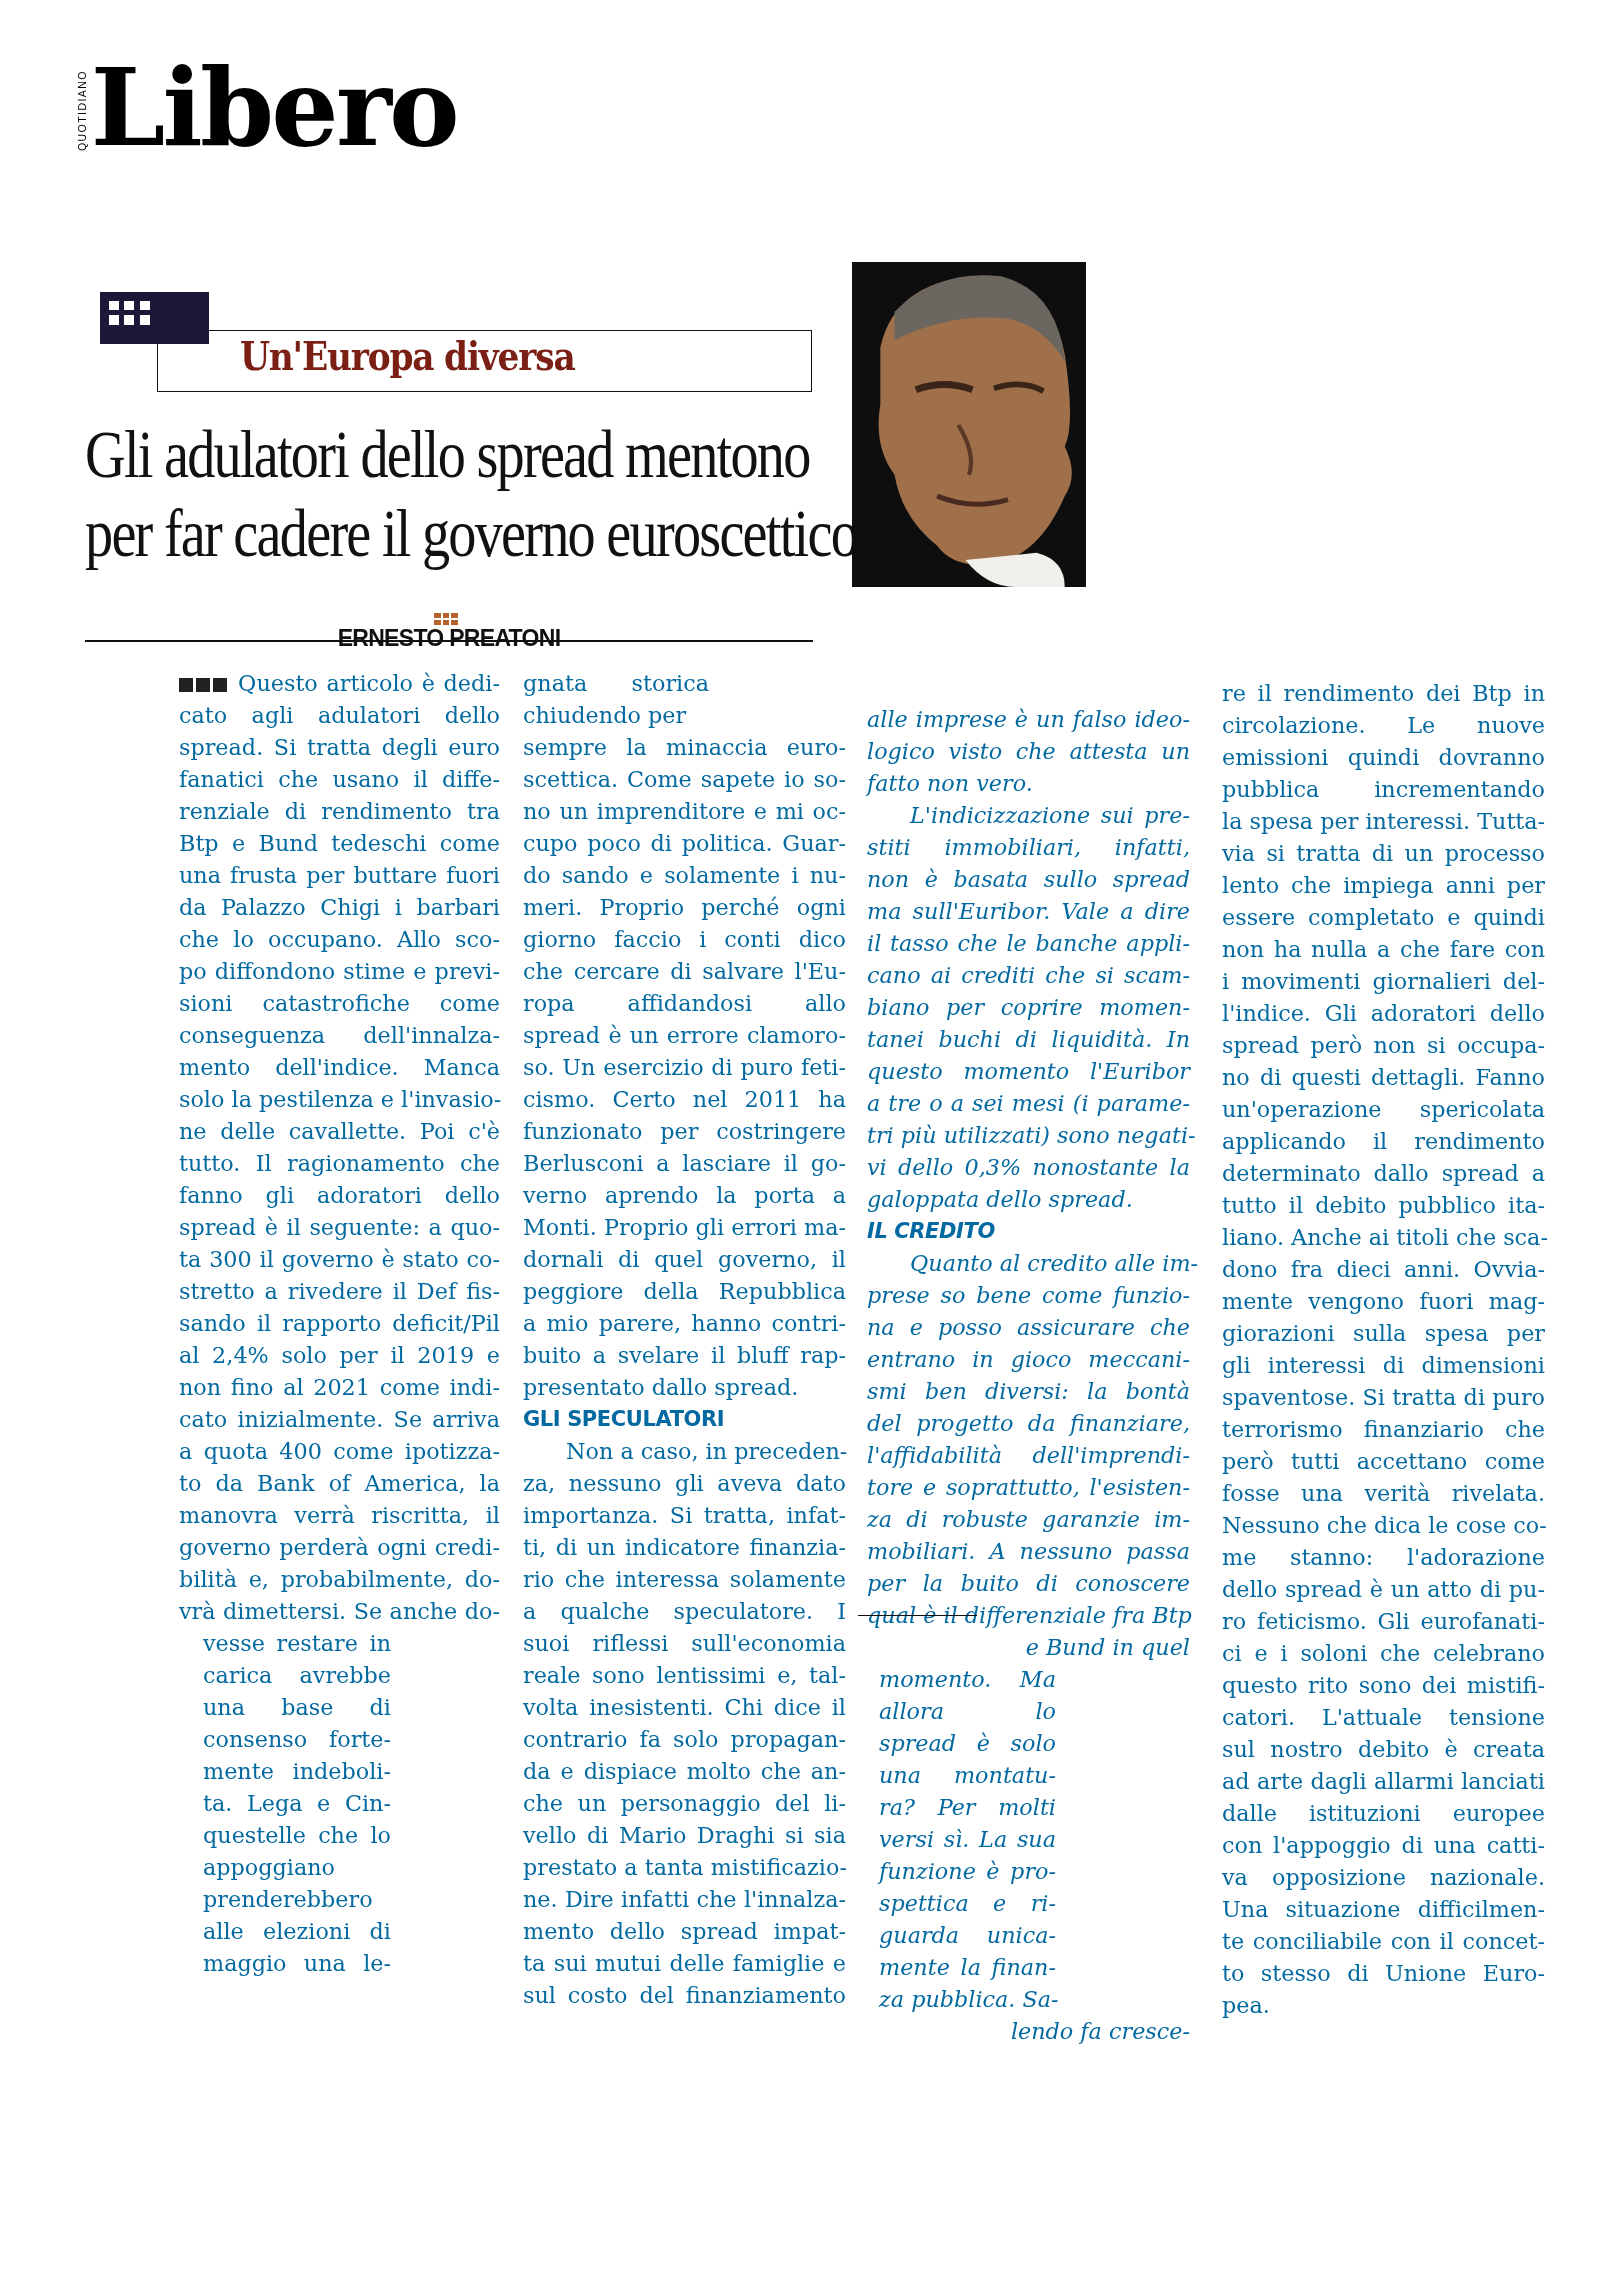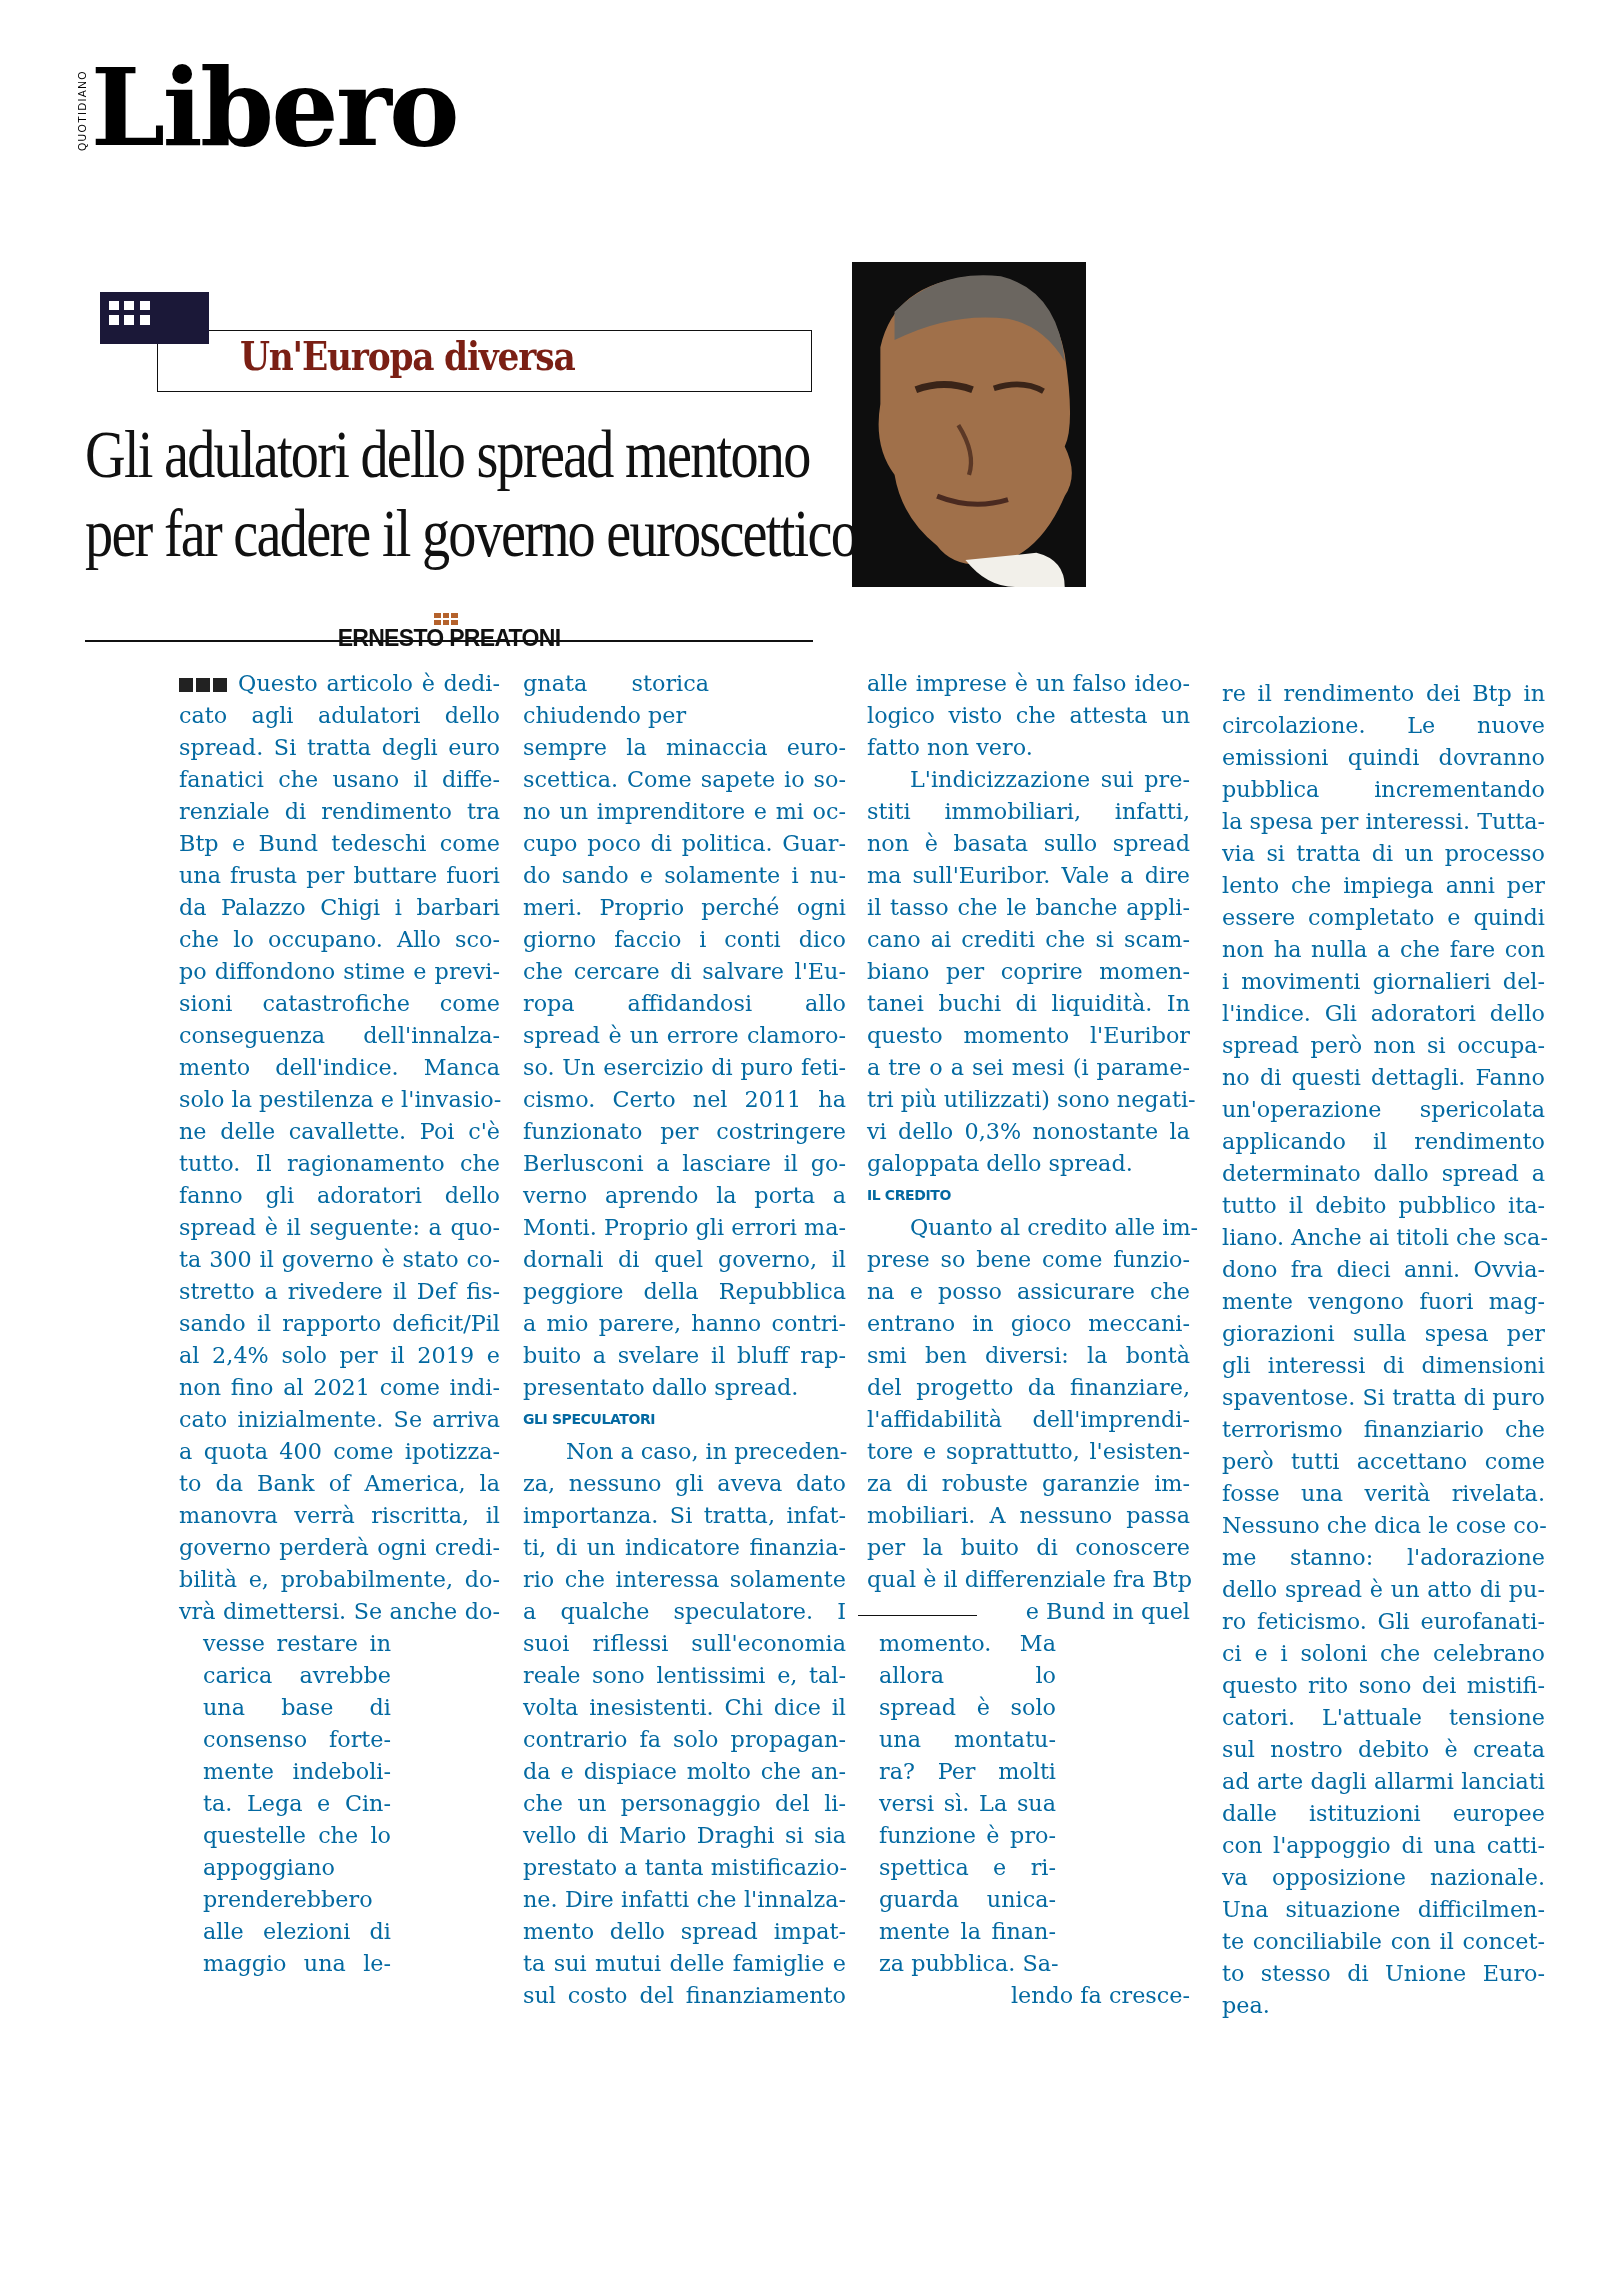--- a/index.html
+++ b/index.html
@@ -23,27 +23,27 @@
   #byline{left:85px;top:613px;width:728px;height:27px;border-bottom:2.1px solid #111;display:flex;align-items:center;flex-direction:column;}
   #byline .ico{display:grid;grid-template-columns:repeat(3,6.4px);grid-gap:2.1px 2.1px;margin-right:5.7px;}
   #byline .ico span{width:6.4px;height:5px;background:#b5622c;display:block;}
   #byline .name{font-family:"Liberation Sans",sans-serif;font-weight:bold;font-size:23px;letter-spacing:-0.7px;color:#111;}
   
   .col{font-family:"DejaVu Serif",serif;font-size:22.3px;line-height:32px;color:#0369a1;}
   .col .ln{display:block;white-space:nowrap;text-align:justify;text-align-last:justify;height:32px;overflow:visible;}
   .col .ln.last{text-align-last:left;}
   .col .ln.right{text-align-last:right;}
   .col .ln.ind{padding-left:43px;}
-  .col .sub{display:block;font-family:"DejaVu Sans",sans-serif;font-weight:bold;font-size:14px;height:32px;line-height:32px;letter-spacing:-0.4px;}
+  .col .sub{display:block;font-family:"DejaVu Sans",sans-serif;font-weight:bold;font-size:21px;height:32px;line-height:32px;letter-spacing:-0.4px;}
   .bullet{display:inline-block;width:14px;height:14px;background:#222;margin-right:2.8px;vertical-align:middle;}
   #col1{left:179px;top:667px;width:321px;}
   #col1 .narrow{width:188px;margin-left:24px;}
   #col2{left:523px;top:667px;width:323px;}
   #col2 .narrow{width:186px;}
-  #col3{left:867px;top:667px;width:323px;}
+  #col3{left:867px;top:703px;width:323px;font-style:italic;}
   #col3 .narrow{width:177px;margin-left:12px;}
   #col4{left:1222px;top:677px;width:323px;}
   #rule3{left:858px;top:1615px;width:119px;height:1.4px;background:#111;}
 </style>
 </head>
 <body>
 
 <div id="logo" class="abs">
   <span class="tag">QUOTIDIANO</span>
   <span class="word">Libero</span>

